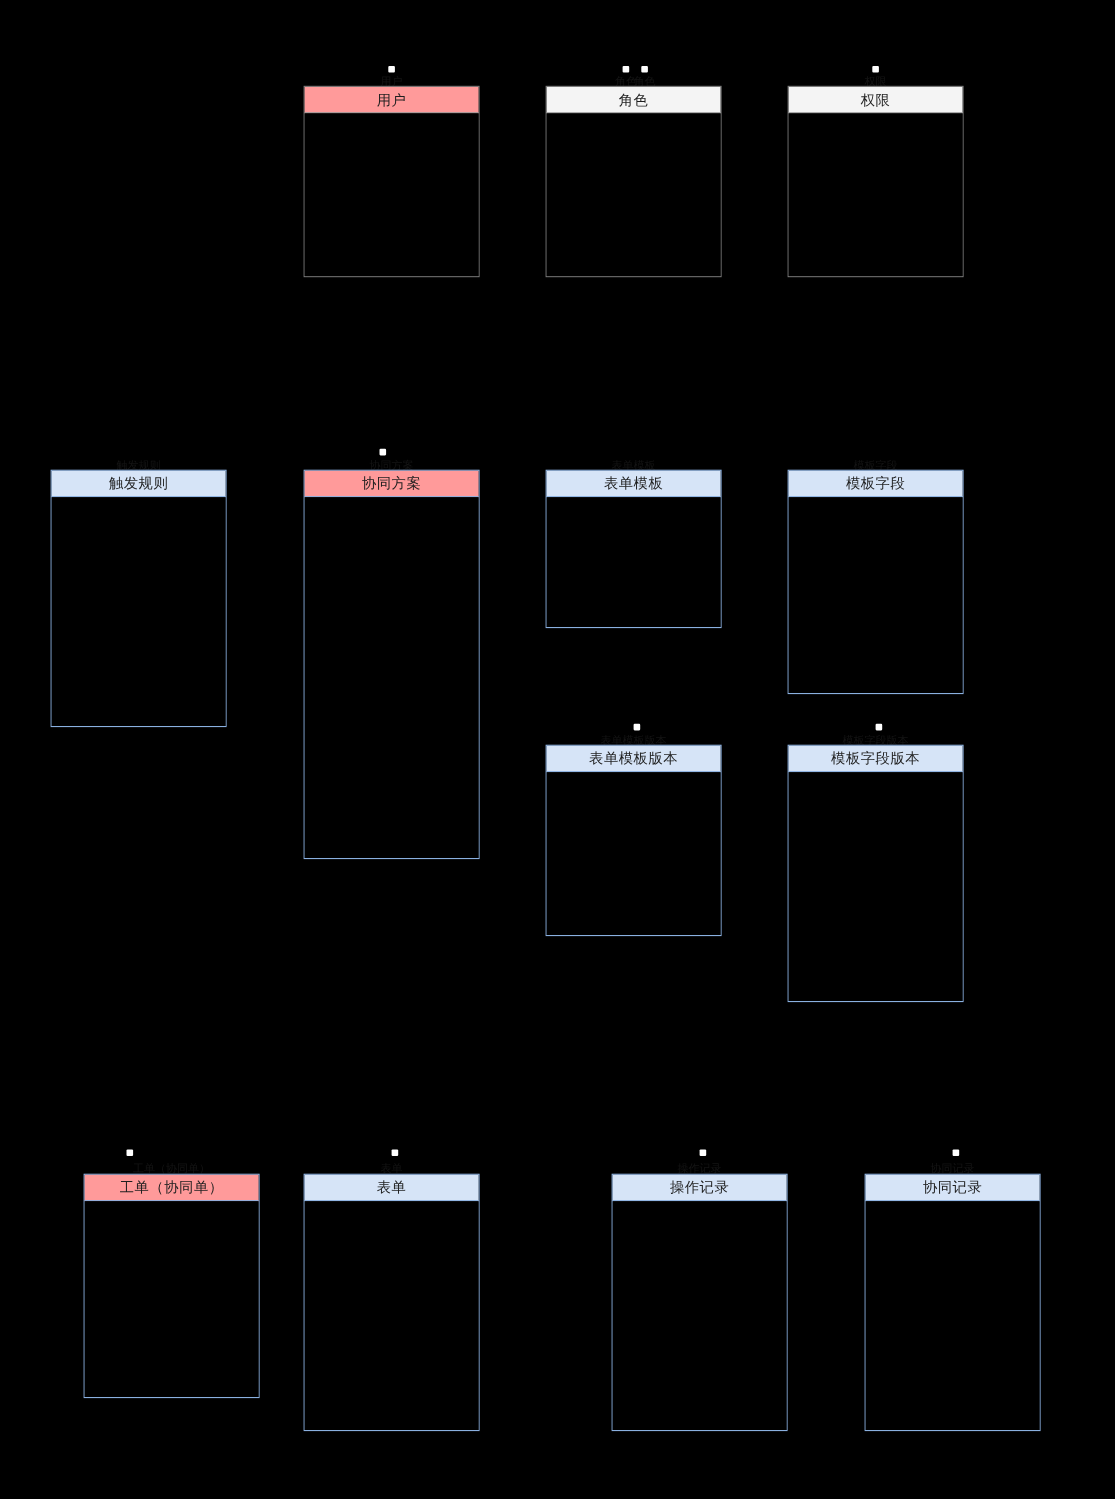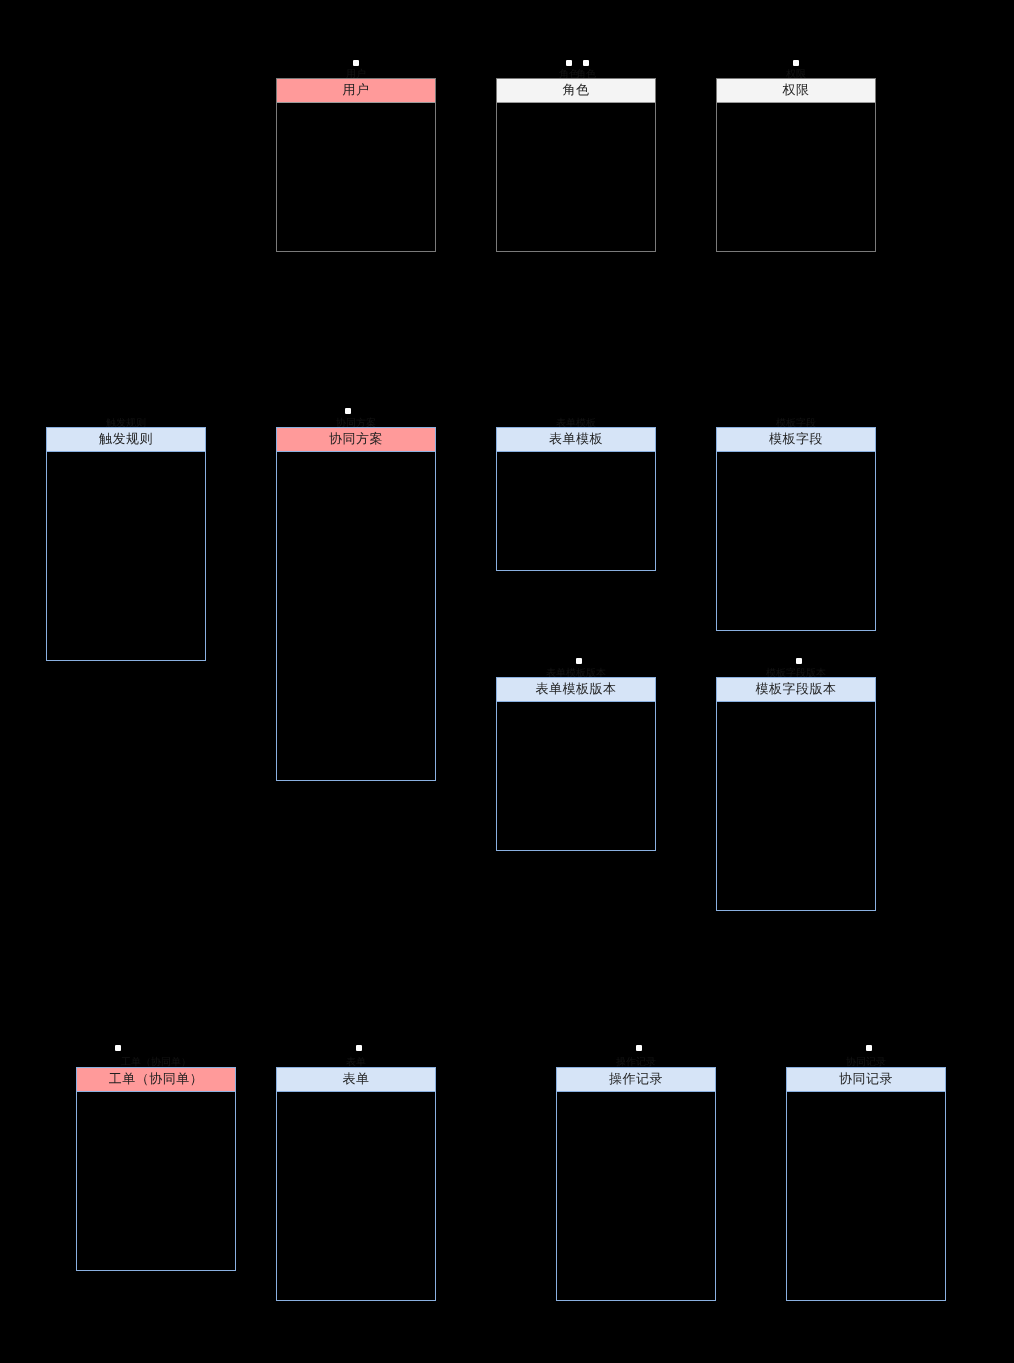--- a/index.html
+++ b/index.html
@@ -6,21 +6,21 @@
     margin: 0;
     padding: 0;
     background: #000000;
   }
   #canvas {
     position: relative;
     width: 1014px;
     height: 1363px;
     background: #000000;
     overflow: hidden;
-    font-family: Liberation Mono, monospace;
+    font-family: Liberation Sans, sans-serif;
   }
   .entity {
     position: absolute;
     box-sizing: border-box;
     background: #000000;
   }
   .entity > .ent-header {
     box-sizing: border-box;
     width: 100%;
     text-align: center;

